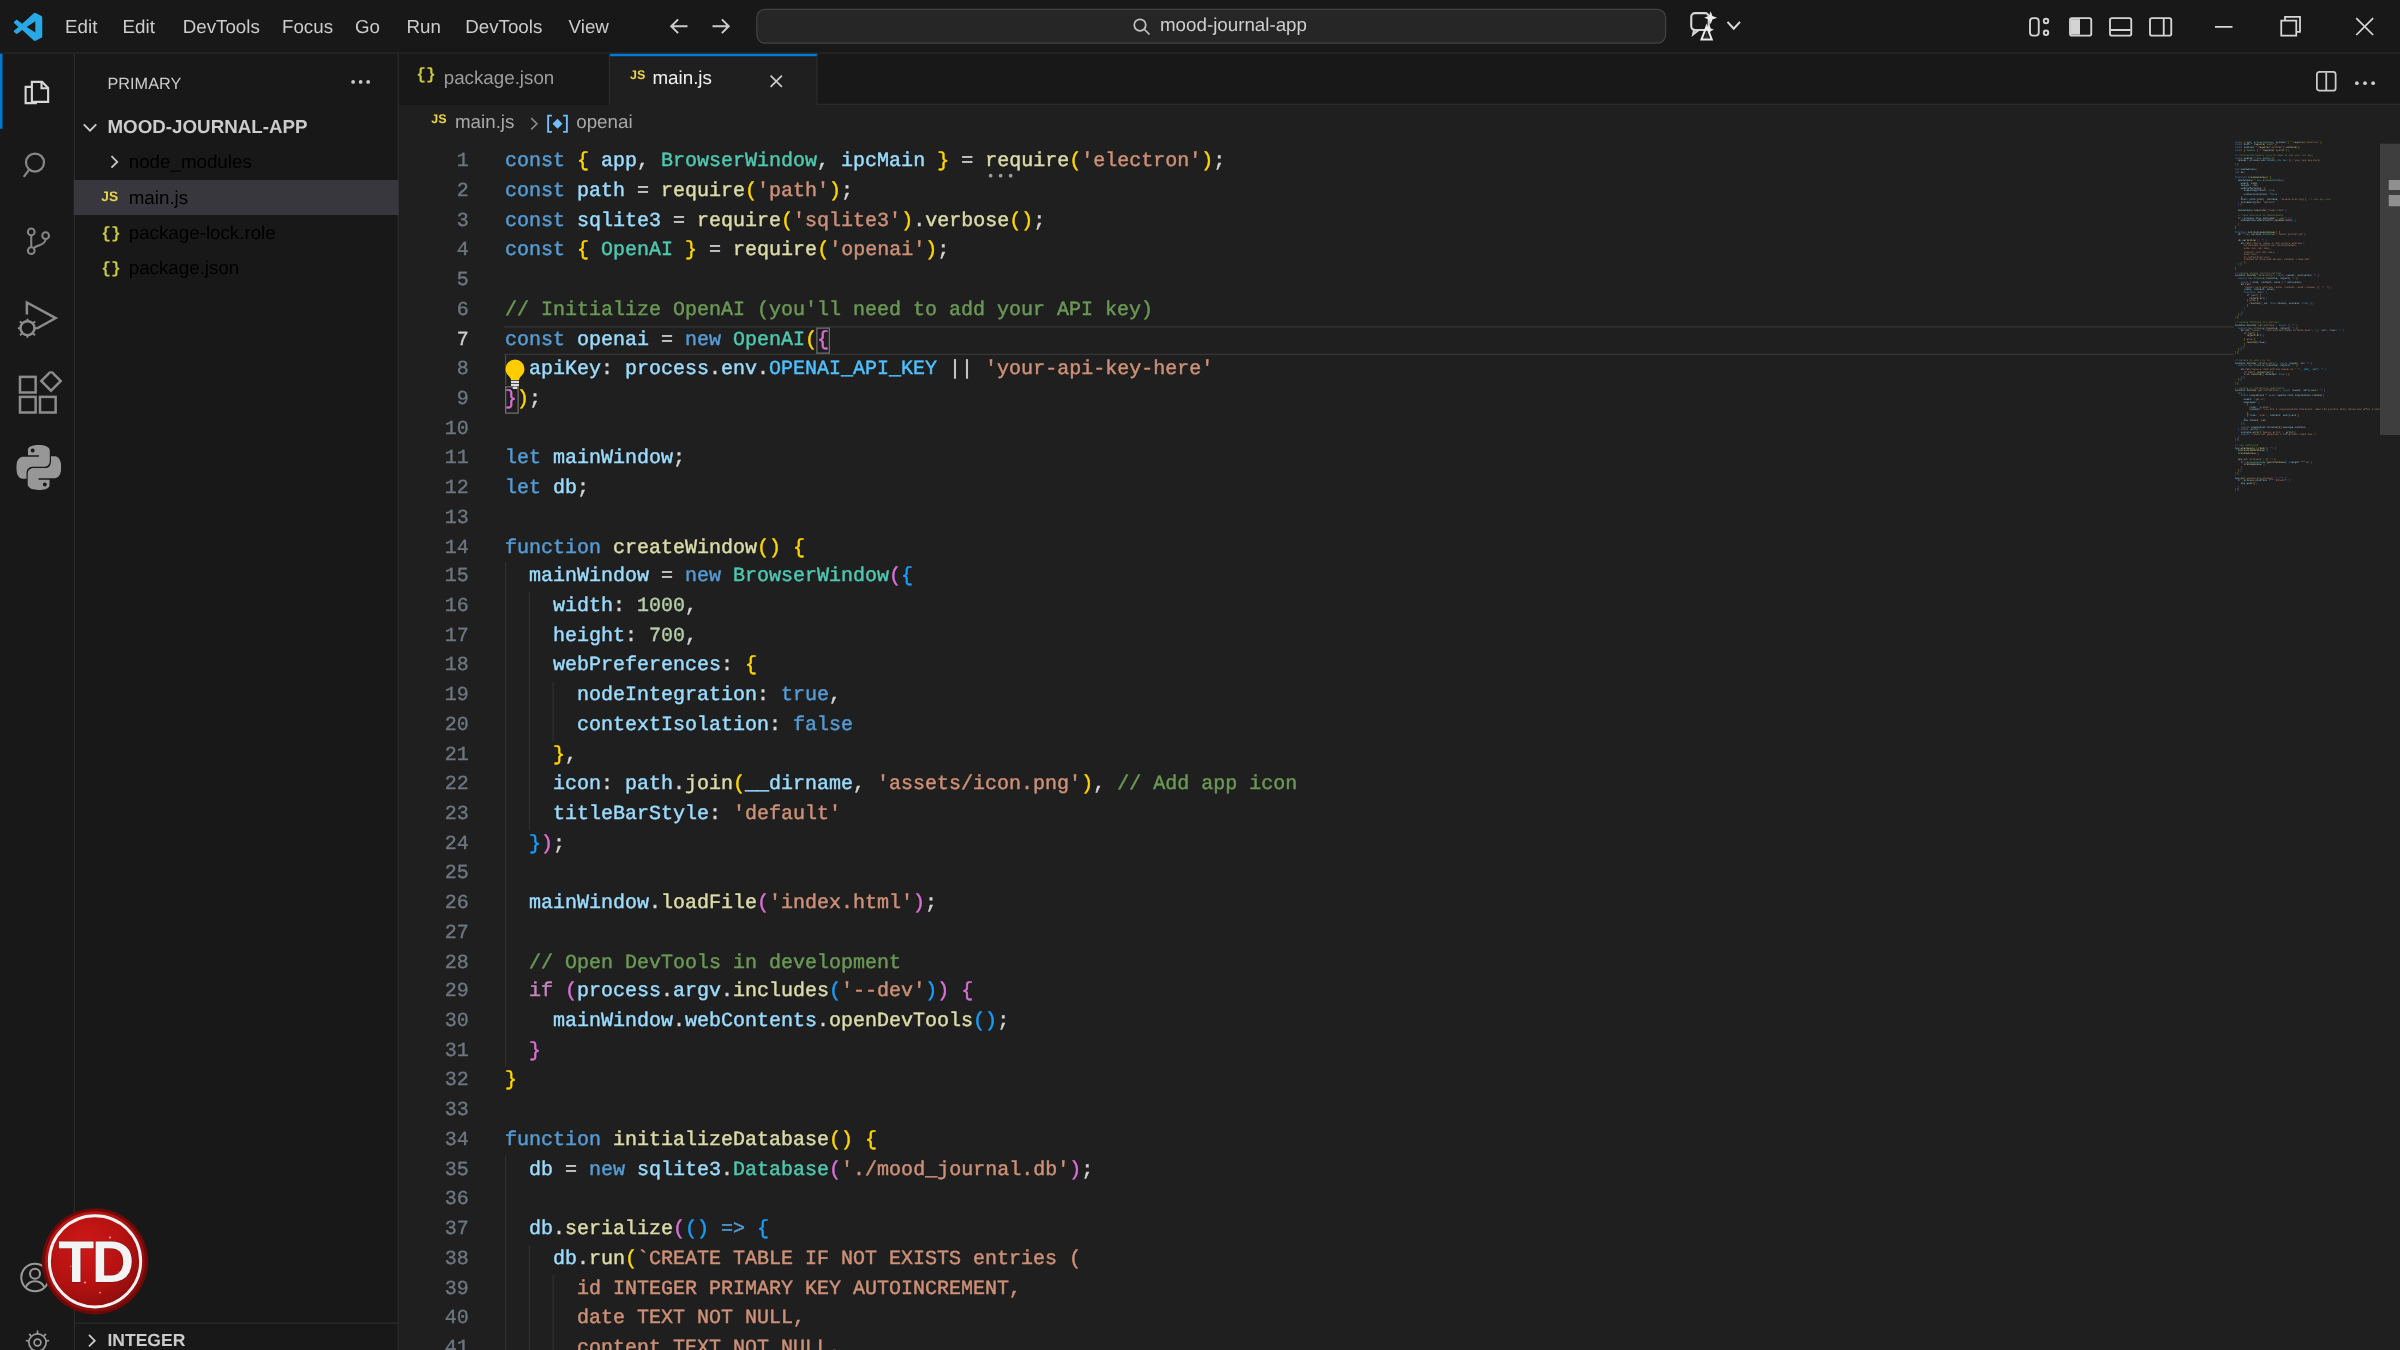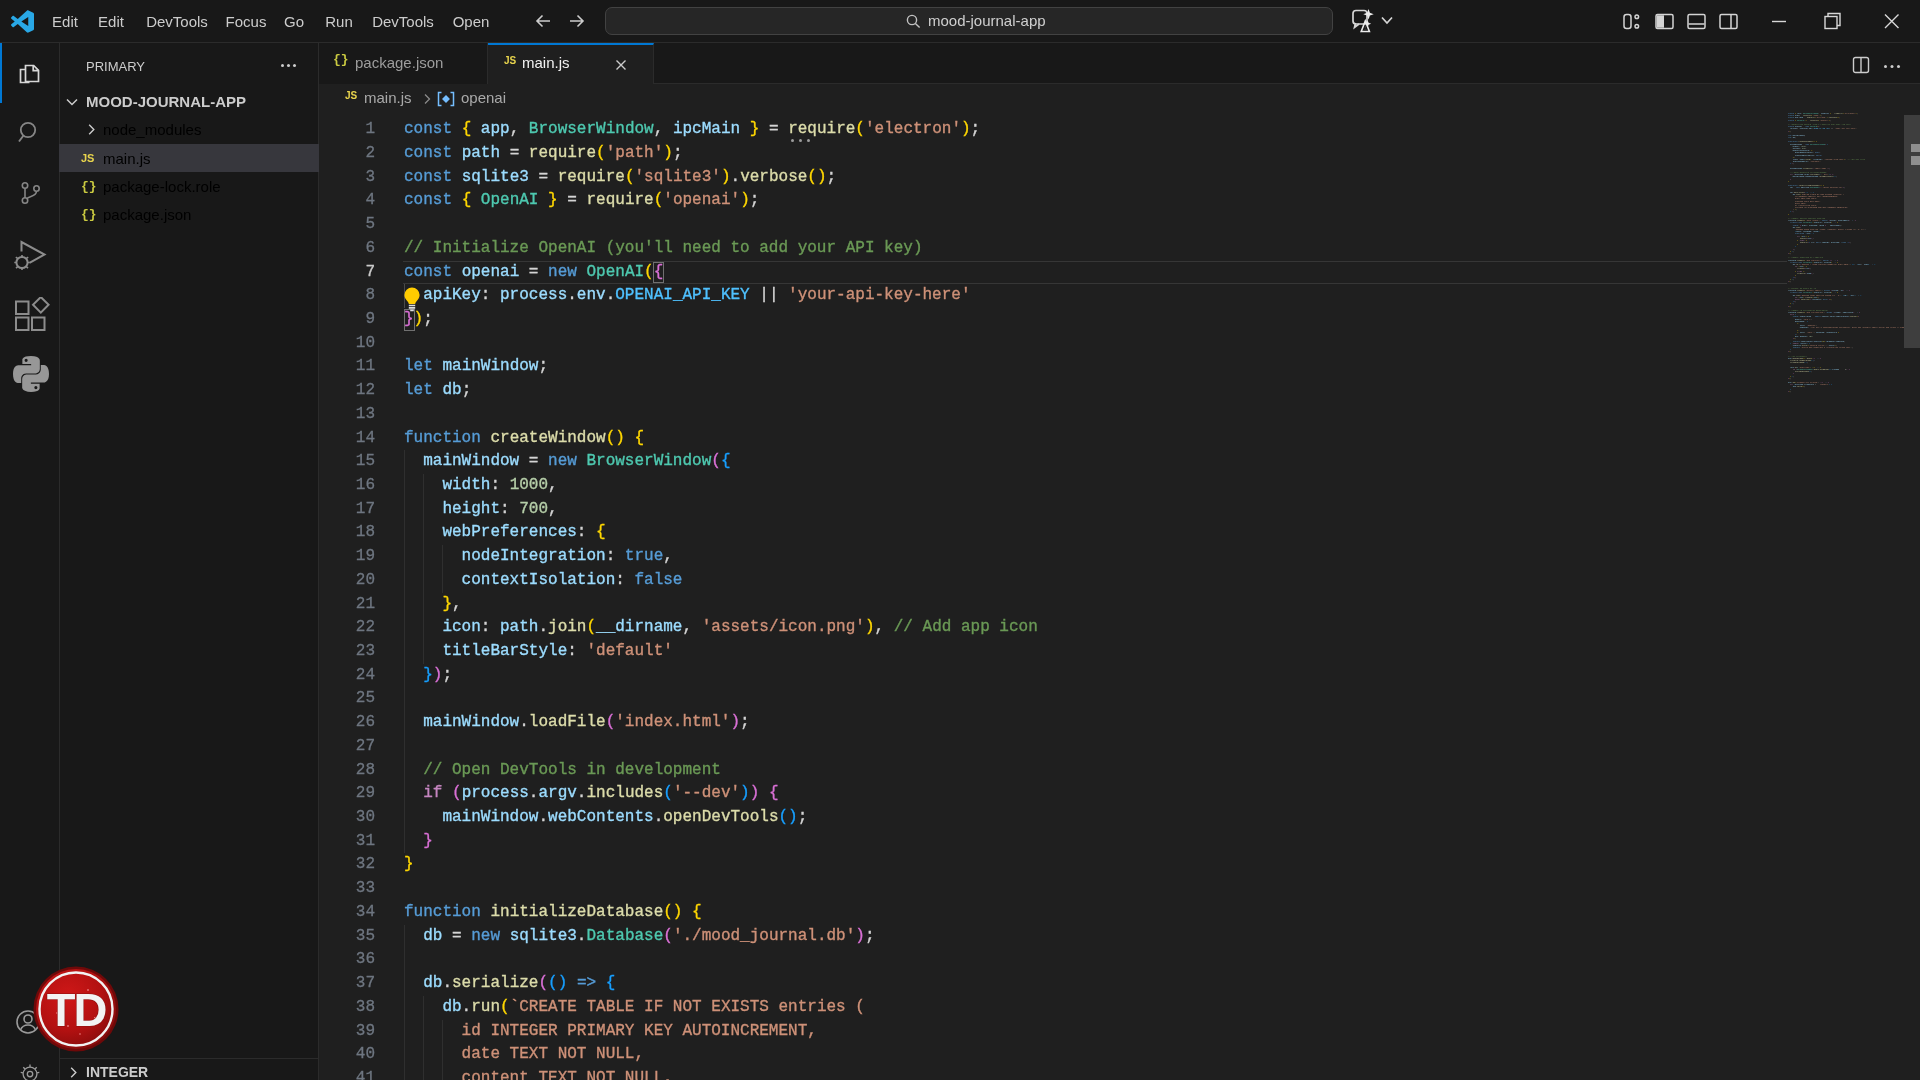--- a/index.html
+++ b/index.html
@@ -12,21 +12,21 @@
  <svg style="position:absolute;left:11px;top:10px" width="23" height="23" viewBox="0 0 32 32">
   <path fill="#29a8e6" d="M30.9 3.8 24.3.6c-.8-.4-1.7-.2-2.3.4L9.4 12.6 3.9 8.4c-.5-.4-1.2-.4-1.7.1L.5 10.2c-.6.5-.6 1.4 0 1.9L5.2 16 .5 19.9c-.6.5-.6 1.4 0 1.9l1.7 1.7c.5.5 1.2.5 1.7.1l5.5-4.2 12.6 11.6c.6.6 1.5.8 2.3.4l6.6-3.2c.7-.3 1.1-1 1.1-1.8V5.6c0-.8-.4-1.5-1.1-1.8zM24 22.2 14.4 16 24 9.8v12.4z"></path>
  </svg>
  <div style="position:absolute;left:65px;top:13px;transform:translateX(-50%);white-space:nowrap">Edit</div>
     <div style="position:absolute;left:111px;top:13px;transform:translateX(-50%);white-space:nowrap">Edit</div>
     <div style="position:absolute;left:177px;top:13px;transform:translateX(-50%);white-space:nowrap">DevTools</div>
     <div style="position:absolute;left:246px;top:13px;transform:translateX(-50%);white-space:nowrap">Focus</div>
     <div style="position:absolute;left:294px;top:13px;transform:translateX(-50%);white-space:nowrap">Go</div>
     <div style="position:absolute;left:339px;top:13px;transform:translateX(-50%);white-space:nowrap">Run</div>
     <div style="position:absolute;left:403px;top:13px;transform:translateX(-50%);white-space:nowrap">DevTools</div>
-    <div style="position:absolute;left:471px;top:13px;transform:translateX(-50%);white-space:nowrap">Open</div>
+    <div style="position:absolute;left:471px;top:13px;transform:translateX(-50%);white-space:nowrap">View</div>
  <svg style="position:absolute;left:534px;top:12px" width="52" height="18" viewBox="0 0 52 18">
   <g fill="none" stroke="#cccccc" stroke-width="1.6">
    <path d="M16 9 H3 M8.5 3.5 L3 9 l5.5 5.5"></path>
    <path d="M36 9 H49 M43.5 3.5 L49 9 l-5.5 5.5"></path>
   </g>
  </svg>
  <div style="position:absolute;left:605px;top:7px;width:728px;height:28px;background:#262626;border:1px solid #424242;border-radius:7px;box-sizing:border-box">
    <svg style="position:absolute;left:299px;top:5px" width="17" height="17" viewBox="0 0 17 17">
         <g fill="none" stroke="#c2c2c2" stroke-width="1.4">
           <circle cx="7" cy="7" r="4.6"></circle>

